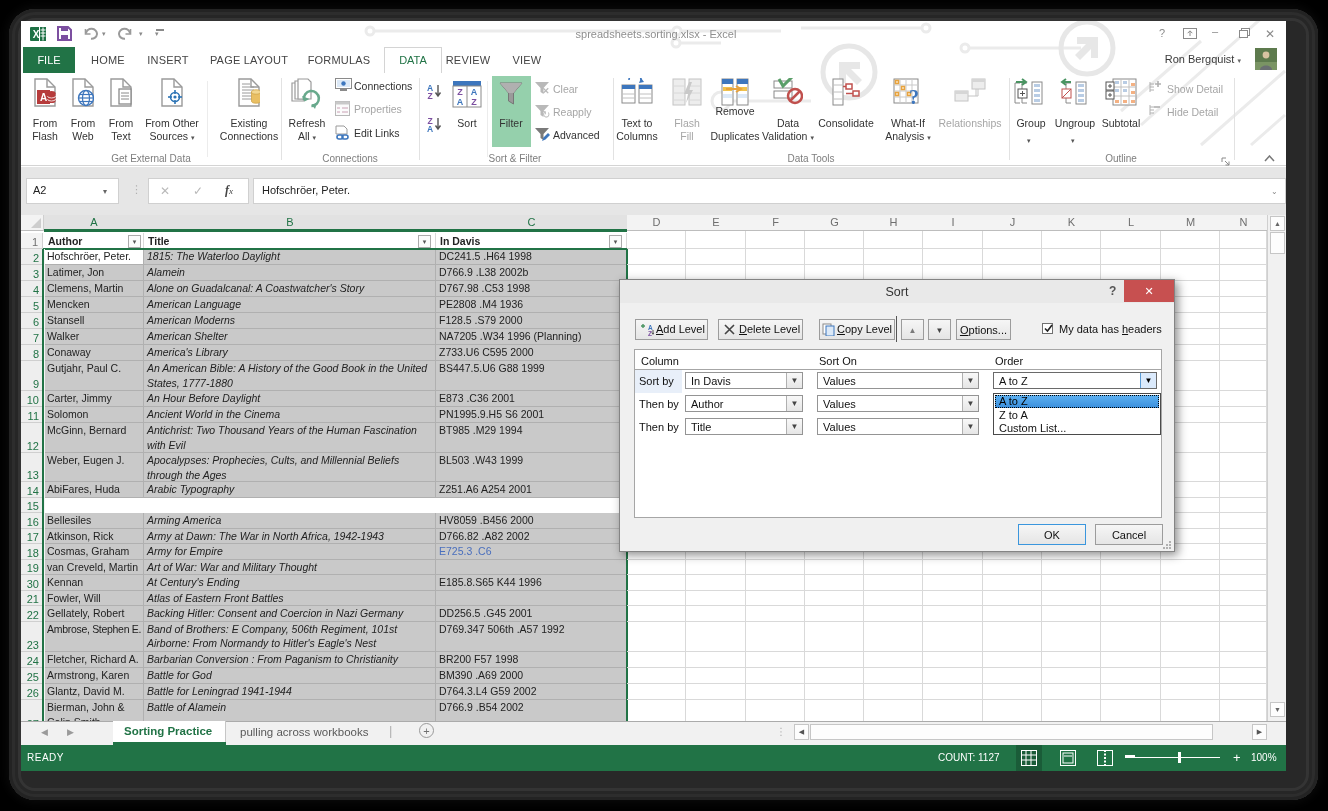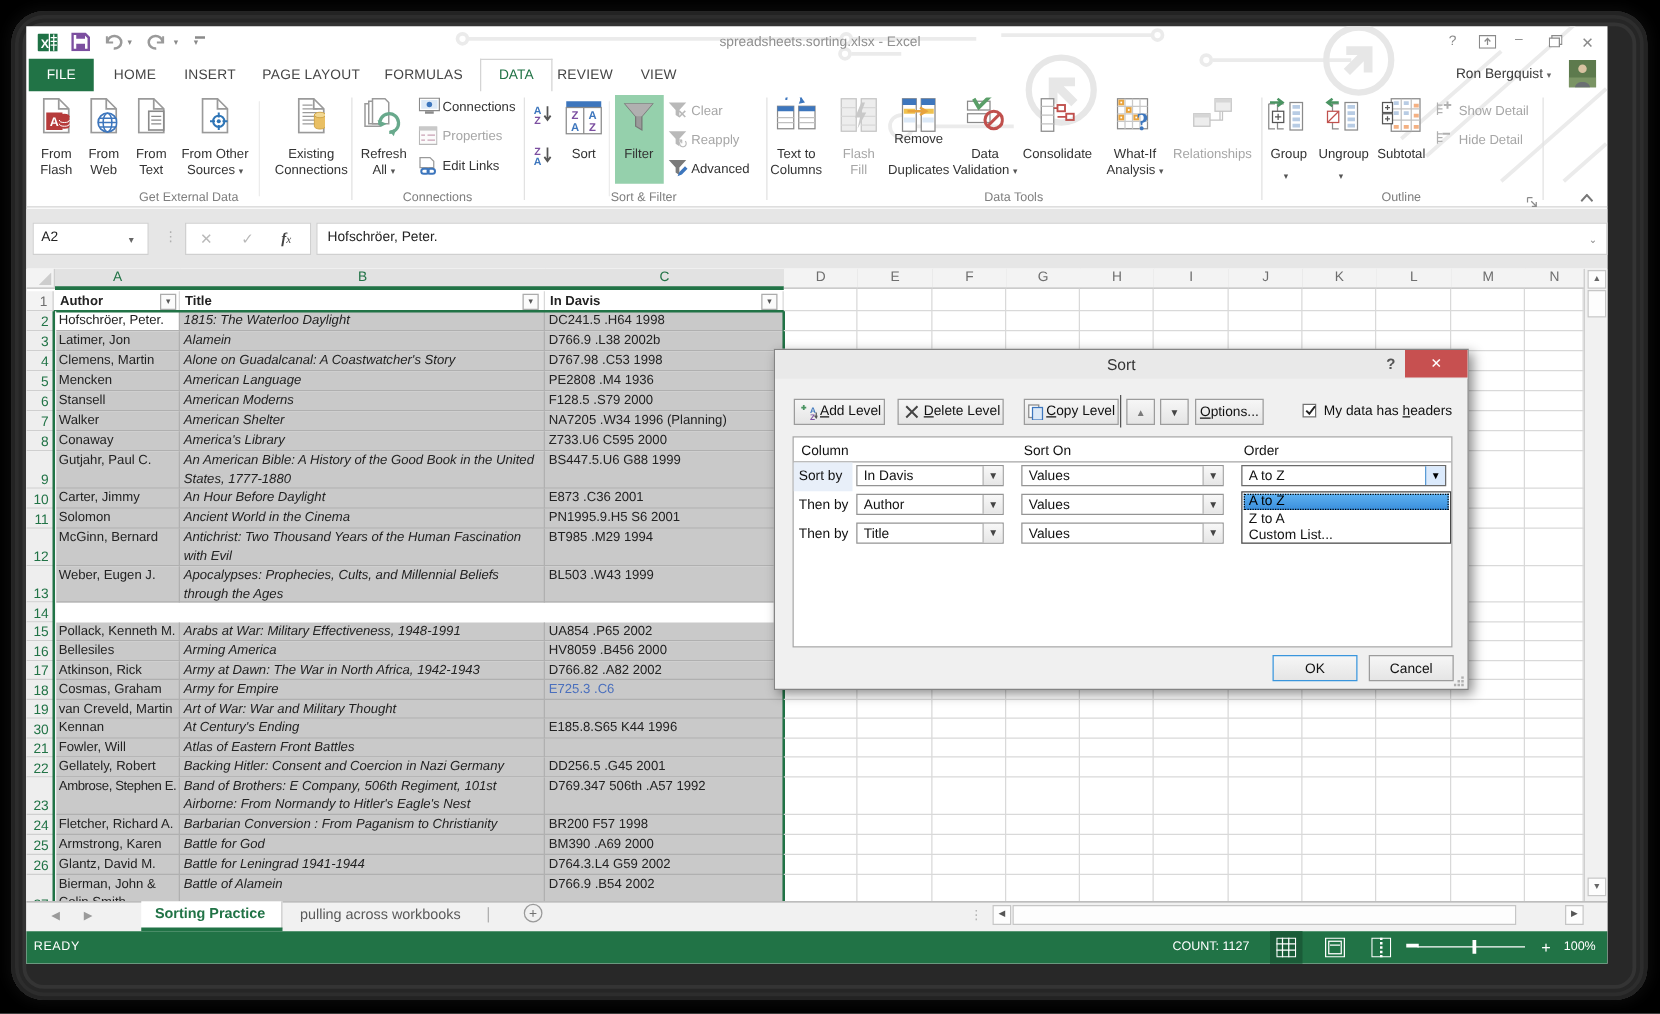--- a/index.html
+++ b/index.html
@@ -652,24 +652,24 @@
 <div class="ab cellrow" style="top:208px;height:30px;width:583px;">
 <div class="cell cA" style="">McGinn, Bernard</div>
 <div class="cell cB it" style="white-space:normal;">Antichrist: Two Thousand Years of the Human Fascination<br>with Evil</div>
 <div class="cell cC">BT985 .M29 1994</div>
 </div>
 <div class="ab cellrow" style="top:238px;height:29px;width:583px;">
 <div class="cell cA" style="">Weber, Eugen J.</div>
 <div class="cell cB it" style="white-space:normal;">Apocalypses: Prophecies, Cults, and Millennial Beliefs<br>through the Ages</div>
 <div class="cell cC">BL503 .W43 1999</div>
 </div>
-<div class="ab cellrow" style="top:282.5px;height:15.5px;width:583px;">
-<div class="cell cA" style="">Pollack, Kenneth M.</div>
-<div class="cell cB it" style="">Arabs at War: Military Effectiveness, 1948-1991</div>
-<div class="cell cC">UA854 .P65 2002</div>
+<div class="ab cellrow" style="top:267px;height:15.5px;width:583px;">
+<div class="cell cA" style="">AbiFares, Huda</div>
+<div class="cell cB it" style="">Arabic Typography</div>
+<div class="cell cC">Z251.A6 A254 2001</div>
 </div>
 <div class="ab cellrow" style="top:298.0px;height:15.5px;width:583px;">
 <div class="cell cA" style="">Bellesiles</div>
 <div class="cell cB it" style="">Arming America</div>
 <div class="cell cC">HV8059 .B456 2000</div>
 </div>
 <div class="ab cellrow" style="top:313.5px;height:15.5px;width:583px;">
 <div class="cell cA" style="">Atkinson, Rick</div>
 <div class="cell cB it" style="">Army at Dawn: The War in North Africa, 1942-1943</div>
 <div class="cell cC">D766.82 .A82 2002</div>

